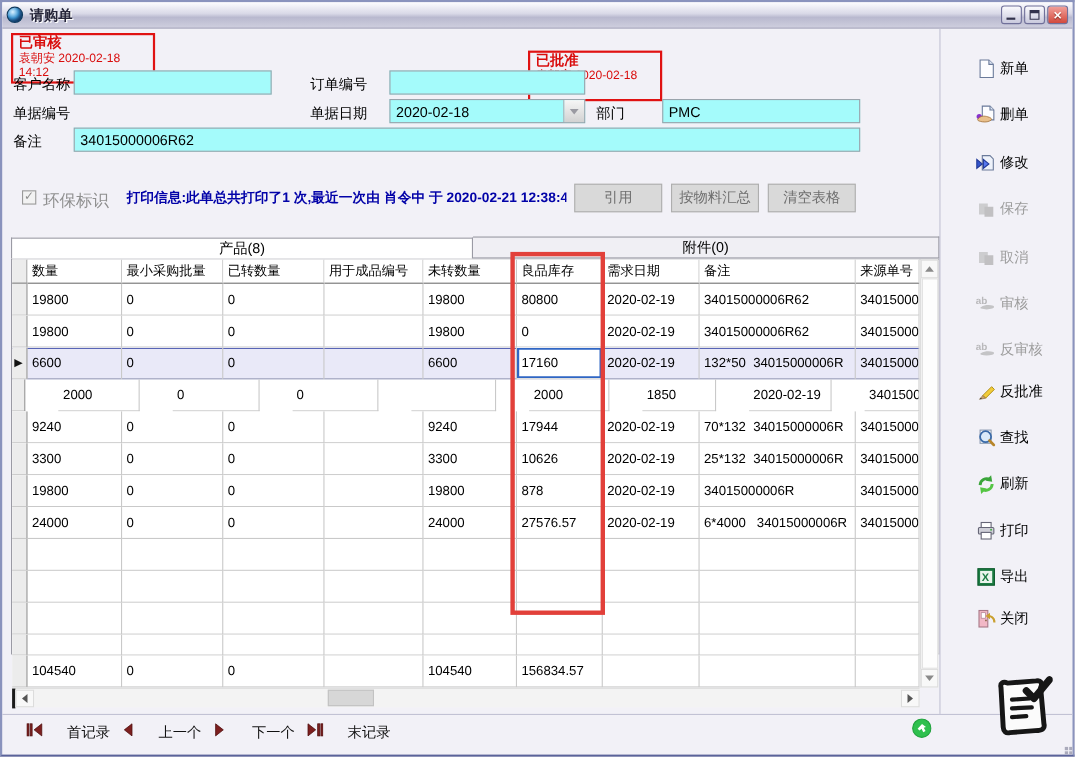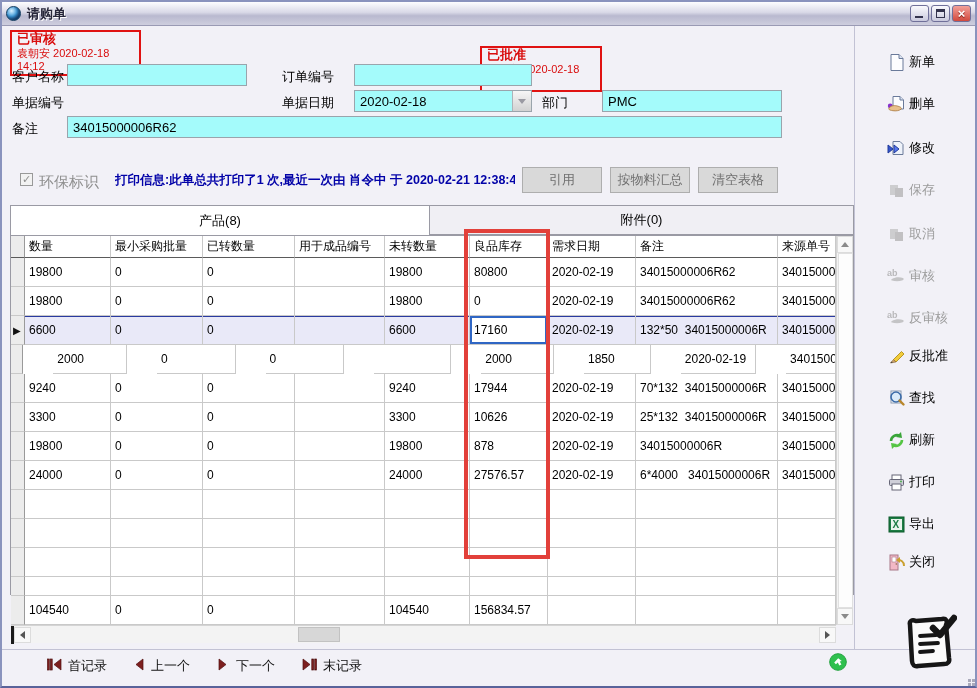--- a/index.html
+++ b/index.html
@@ -38,21 +38,21 @@
   .combo-arrow::after{content:"";border:4px solid transparent;border-top:5px solid #9a9aa2;margin-top:5px;}
   
   .cbox{position:absolute;width:13px;height:13px;border:1px solid #999;background:#f2f2f2;
     font-size:11px;line-height:11px;color:#8f8f8f;text-align:center;}
   .cbox-label{position:absolute;font-size:15px;color:#8f8f8f;}
   .print-info{position:absolute;font-size:12.5px;font-weight:bold;color:#0202a8;
     white-space:pre;overflow:hidden;}
   .gray-btn{position:absolute;width:80px;height:26px;background:#d9d9d9;border:1px solid #aeaeae;
     color:#6f6f6f;font-size:13px;display:flex;align-items:center;justify-content:center;}
   
-  .tabs{position:absolute;left:8px;top:203px;width:844px;height:30px;display:flex;}
+  .tabs{position:absolute;left:8px;top:203px;width:844px;height:30px;display:flex;align-items:flex-end;}
   .tab{font-size:13px;display:flex;align-items:center;justify-content:center;border:1px solid #9a9aa4;}
   .tab.active{width:420px;background:#fff;border-bottom:none;z-index:3;}
   .tab.inactive{width:424px;background:#f0eff4;border-left:none;}
   
   .table-wrap{position:absolute;left:8px;top:233px;width:844px;height:360px;border:1px solid #9a9aa4;background:#fff;}
   .tbl-grid{position:absolute;left:0;top:0;width:825px;height:389px;overflow:hidden;background:#fff;}
   .t-row{position:absolute;left:0;display:flex;width:825px;background:#fff;}
   .t-cell{height:100%;border-right:1px solid #c9c9c9;border-bottom:1px solid #c9c9c9;
     font-size:12px;padding-left:4px;white-space:pre;overflow:hidden;display:flex;align-items:center;background:transparent;}
   .t-header .t-cell{border-bottom:1px solid #5a5a5a;background:#fff;}
@@ -74,21 +74,21 @@
   
   .red-overlay{position:absolute;border:4px solid #e2403a;z-index:6;}
   
   .v-divider{position:absolute;width:1px;background:#c2c2d4;}
   .h-divider{position:absolute;height:1px;background:#c2c2d4;}
   .side-btn{position:absolute;left:884px;display:flex;align-items:center;gap:3px;cursor:default;}
   .side-btn .lbl{font-size:13px;color:#000;}
   .side-btn.disabled .lbl{color:#9c9c9c;}
   .side-btn .ic{width:20px;height:20px;display:flex;align-items:center;justify-content:center;}
   
-  .nav-item{position:absolute;top:655px;display:flex;gap:6px;margin-left:23px;}
+  .nav-item{position:absolute;top:655px;display:flex;gap:22px;}
   .nav-item .lbl{font-size:13px;color:#111;}
   .green-badge{position:absolute;left:827px;top:651px;width:18px;height:18px;}
   .notepad{position:absolute;left:901px;top:607px;}
   .grip{position:absolute;right:4px;bottom:4px;width:3px;height:3px;background:#aab;
     box-shadow:-4px 8px #aab,0 8px #aab,4px 8px #aab,0 4px #aab,4px 4px #aab,4px 0 #aab;}
 </style>
 </head>
 <body>
 
 <div class="window">

